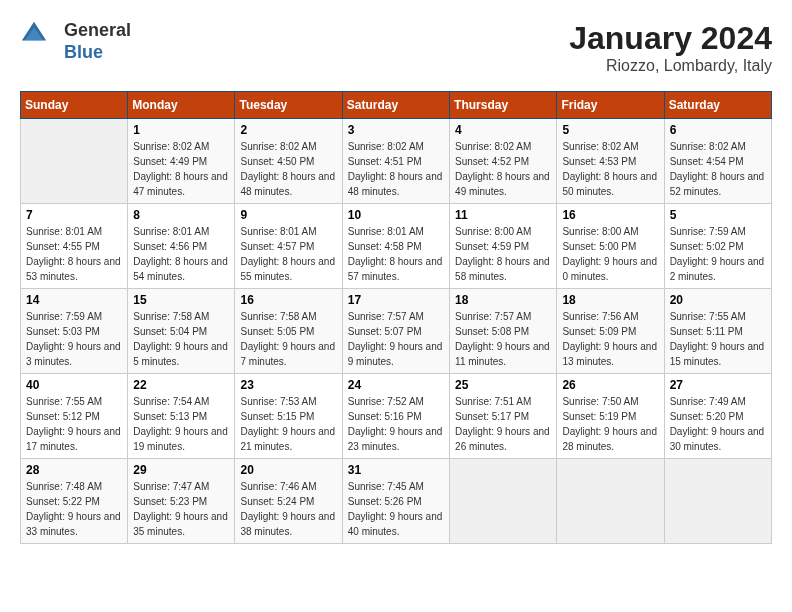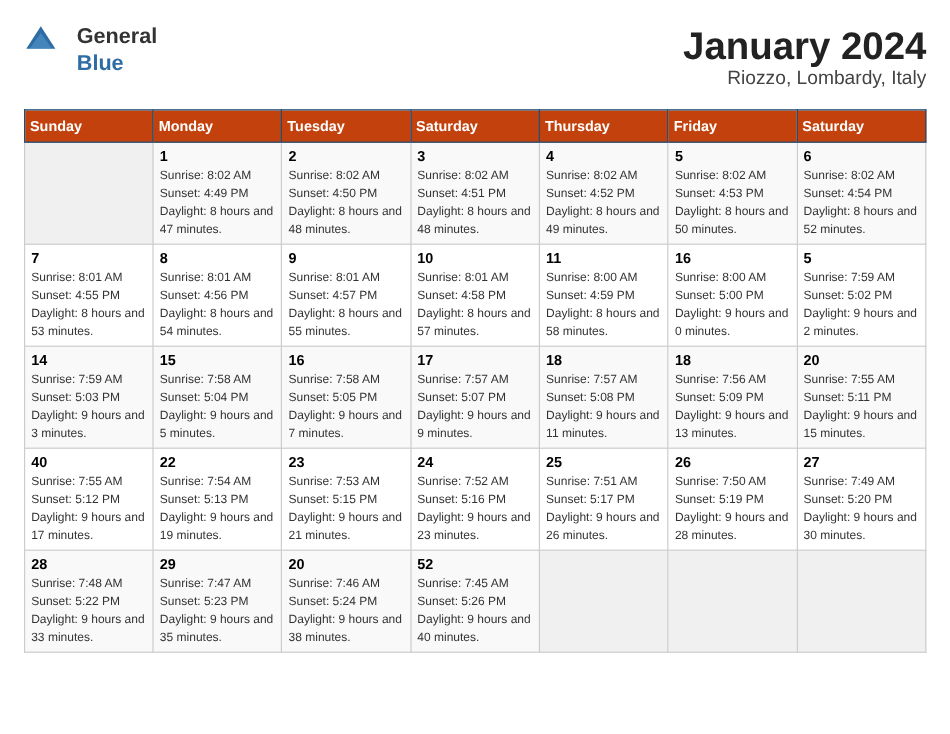--- a/index.html
+++ b/index.html
@@ -243,21 +243,21 @@
         </td>
         <td>
           <div class="day-num">29</div>
           <div class="day-info">Sunrise: 7:47 AM<br>Sunset: 5:23 PM<br>Daylight: 9 hours and 35 minutes.</div>
         </td>
         <td>
           <div class="day-num">20</div>
           <div class="day-info">Sunrise: 7:46 AM<br>Sunset: 5:24 PM<br>Daylight: 9 hours and 38 minutes.</div>
         </td>
         <td>
-          <div class="day-num">52</div>
+          <div class="day-num">31</div>
           <div class="day-info">Sunrise: 7:45 AM<br>Sunset: 5:26 PM<br>Daylight: 9 hours and 40 minutes.</div>
         </td>
         <td class="empty-cell"></td>
         <td class="empty-cell"></td>
         <td class="empty-cell"></td>
       </tr>
     </tbody>
 </table>
 
 </body></html>

